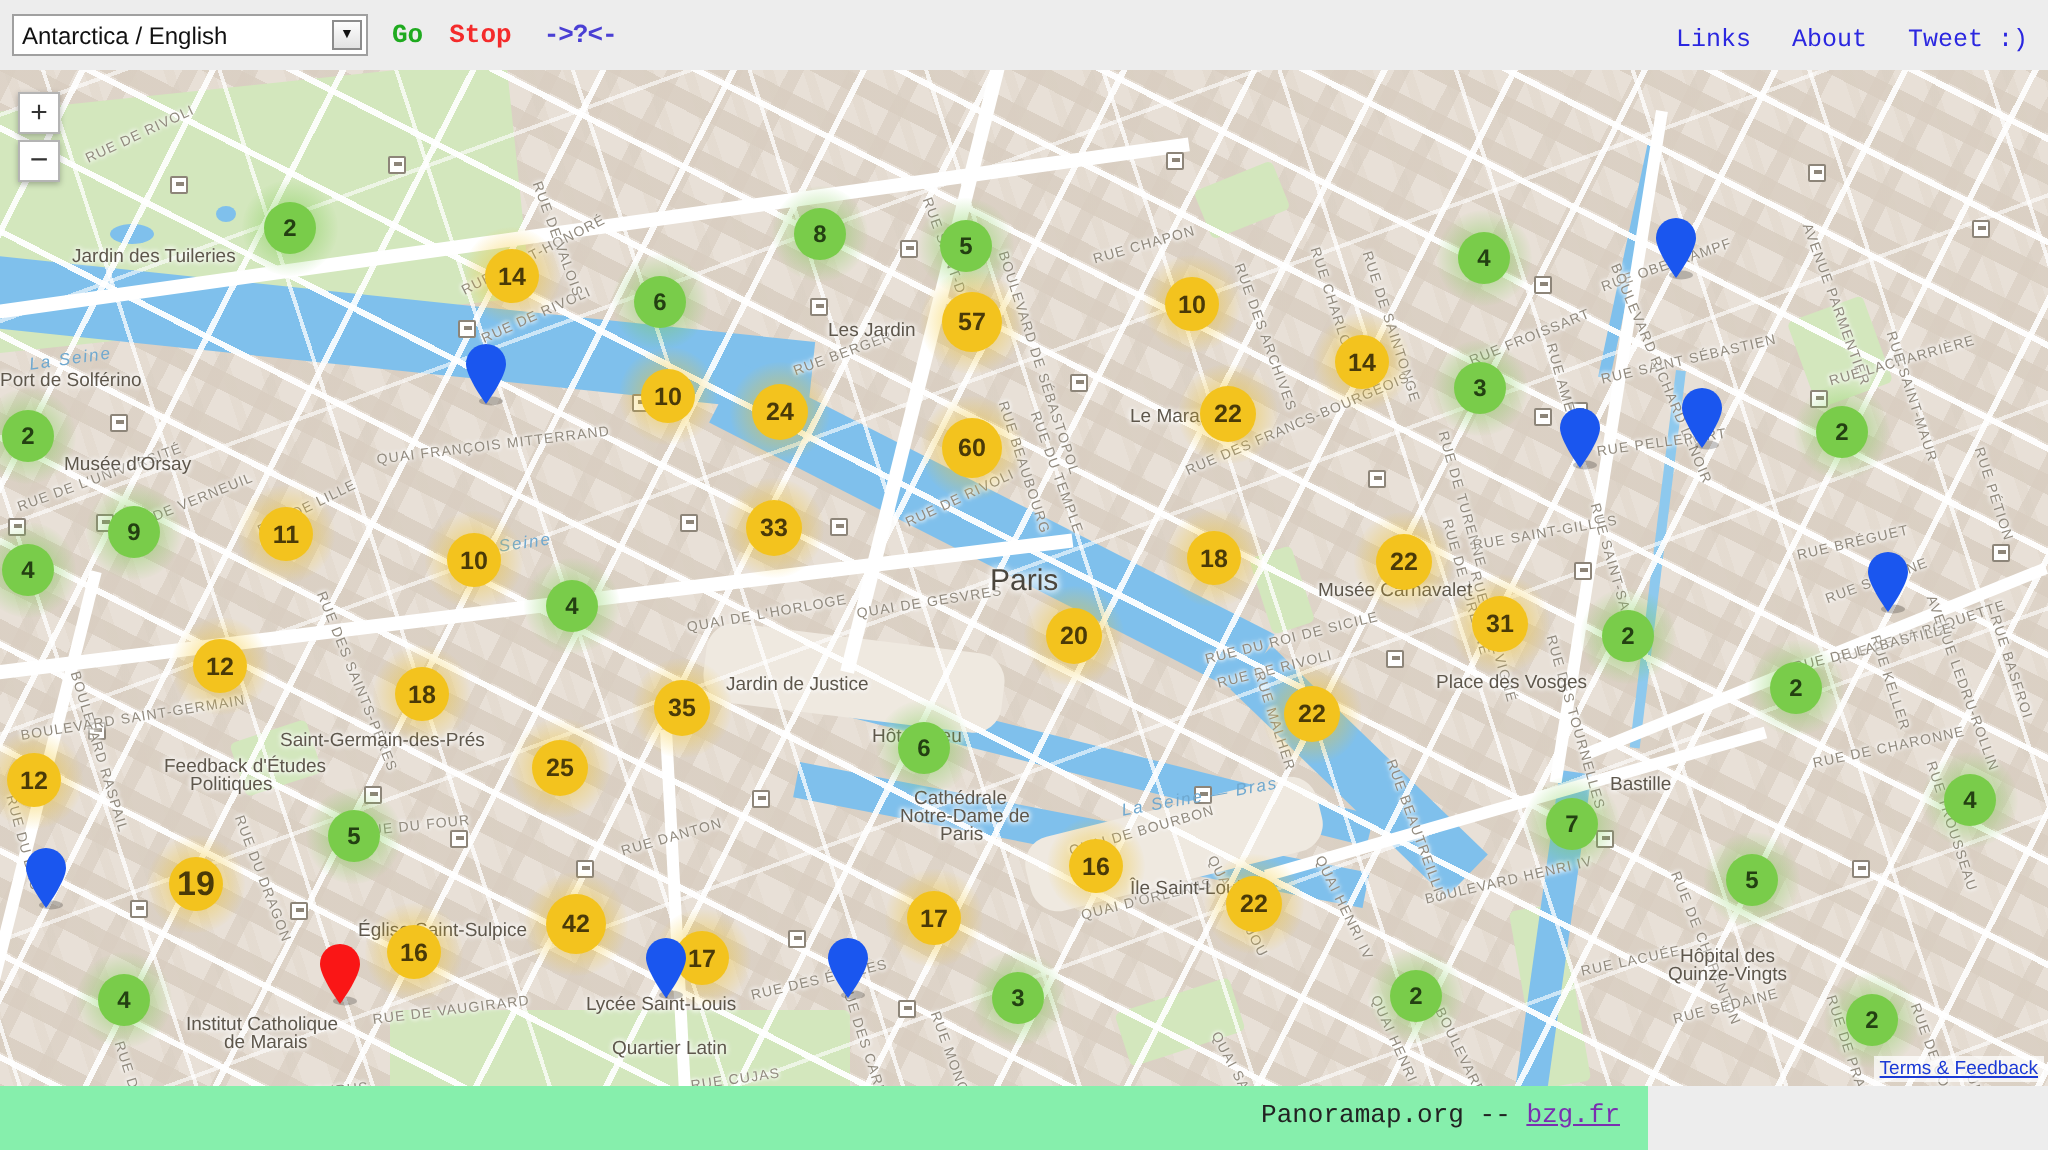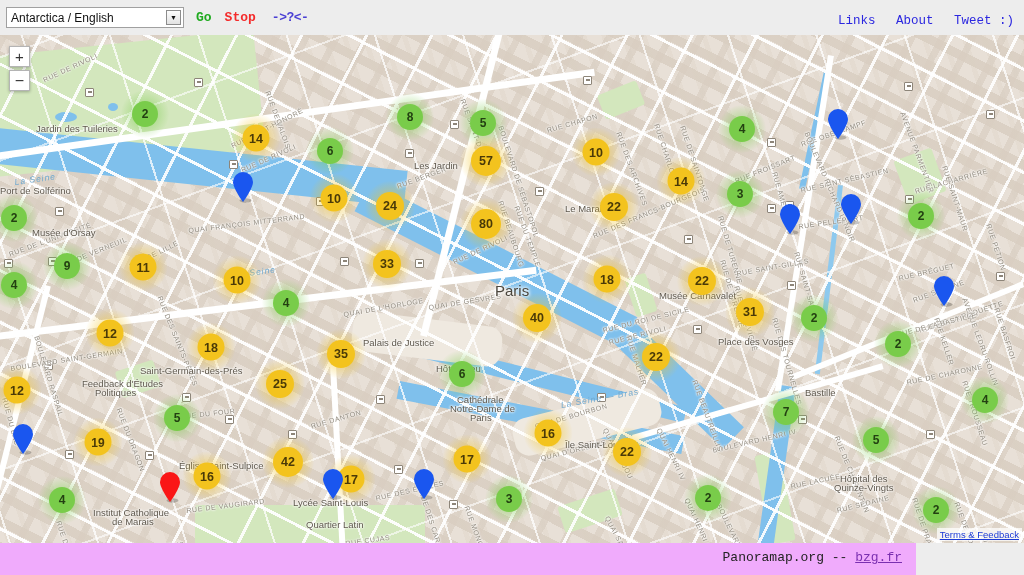--- a/index.html
+++ b/index.html
@@ -141,22 +141,22 @@
   
   #terms{
     position:absolute;right:2px;bottom:2px;z-index:30;
     background:rgba(255,255,255,.72);
     font-size:9.5px;color:#1b3ad6;text-decoration:underline;
     font-family:"Liberation Sans",sans-serif;padding:1px 3px;cursor:pointer;
   }
 
   
   #footer{
-    position:absolute;left:0;top:543px;width:916px;height:32px;
-    background:#f0abfc;
+    position:absolute;left:0;top:543px;width:824px;height:32px;
+    background:#86efac;
   }
   #footer-text{
     position:absolute;right:14px;top:7px;
     font-family:"Liberation Mono","DejaVu Sans Mono",monospace;
     font-size:13px;color:#222;white-space:nowrap;
   }
   #footer-text a{color:#7a2fb0;text-decoration:underline;cursor:pointer;}
 </style>
 </head>
 <body>
@@ -346,21 +346,21 @@
         <div class="maplabel place-lbl" style="left: 0px; top: 150px;">Port de Solférino</div>
         <div class="maplabel place-lbl" style="left: 32px; top: 192px;">Musée d'Orsay</div>
         <div class="maplabel place-lbl" style="left: 140px; top: 330px;">Saint-Germain-des-Prés</div>
         <div class="maplabel place-lbl" style="left: 82px; top: 343px;">Feedback d'Études</div>
         <div class="maplabel place-lbl" style="left: 95px; top: 352px;">Politiques</div>
         <div class="maplabel place-lbl" style="left: 179px; top: 425px;">Église Saint-Sulpice</div>
         <div class="maplabel place-lbl" style="left: 93px; top: 472px;">Institut Catholique</div>
         <div class="maplabel place-lbl" style="left: 112px; top: 481px;">de Marais</div>
         <div class="maplabel place-lbl" style="left: 306px; top: 484px;">Quartier Latin</div>
         <div class="maplabel place-lbl" style="left: 293px; top: 462px;">Lycée Saint-Louis</div>
-        <div class="maplabel place-lbl" style="left: 363px; top: 302px;">Palais de Justice</div>
+        <div class="maplabel place-lbl" style="left: 363px; top: 302px;">Jardin de Justice</div>
         <div class="maplabel place-lbl" style="left: 436px; top: 328px;">Hôtel-Dieu</div>
         <div class="maplabel place-lbl" style="left: 457px; top: 359px;">Cathédrale</div>
         <div class="maplabel place-lbl" style="left: 450px; top: 368px;">Notre-Dame de</div>
         <div class="maplabel place-lbl" style="left: 470px; top: 377px;">Paris</div>
         <div class="maplabel place-lbl" style="left: 565px; top: 404px;">Île Saint-Louis</div>
         <div class="maplabel place-lbl" style="left: 840px; top: 438px;">Hôpital des</div>
         <div class="maplabel place-lbl" style="left: 834px; top: 447px;">Quinze-Vingts</div>
       </div>
 
     <div id="water-label-layer">
@@ -397,21 +397,21 @@
         <div class="cluster yellow" style="left: 334px; top: 163px; width: 49px; height: 49px; font-size: 12.5px; background: radial-gradient(circle, rgba(243, 195, 30, 0.8) 0%, rgba(243, 195, 30, 0.667) 28%, rgba(243, 195, 30, 0.333) 37%, rgba(243, 195, 30, 0) 72%);">
           <span class="core" style="width: 27px; height: 27px; left: 11px; top: 11px; background: rgb(243, 195, 30);"></span>
           <span class="num">10</span>
         </div>
         <div class="cluster yellow" style="left: 390px; top: 171px; width: 50px; height: 50px; font-size: 12.5px; background: radial-gradient(circle, rgba(243, 195, 30, 0.8) 0%, rgba(243, 195, 30, 0.667) 28%, rgba(243, 195, 30, 0.333) 38%, rgba(243, 195, 30, 0) 72%);">
           <span class="core" style="width: 28px; height: 28px; left: 11px; top: 11px; background: rgb(243, 195, 30);"></span>
           <span class="num">24</span>
         </div>
         <div class="cluster yellow" style="left: 486px; top: 189px; width: 52px; height: 52px; font-size: 12.5px; background: radial-gradient(circle, rgba(243, 195, 30, 0.8) 0%, rgba(243, 195, 30, 0.667) 29%, rgba(243, 195, 30, 0.333) 39%, rgba(243, 195, 30, 0) 72%);">
           <span class="core" style="width: 30px; height: 30px; left: 11px; top: 11px; background: rgb(243, 195, 30);"></span>
-          <span class="num">80</span>
+          <span class="num">60</span>
         </div>
         <div class="cluster green" style="left: 14px; top: 183px; width: 48px; height: 48px; font-size: 12px; background: radial-gradient(circle, rgba(121, 204, 74, 0.8) 0%, rgba(121, 204, 74, 0.667) 27%, rgba(121, 204, 74, 0.333) 37%, rgba(121, 204, 74, 0) 72%);">
           <span class="core" style="width: 26px; height: 26px; left: 11px; top: 11px; background: rgb(121, 204, 74);"></span>
           <span class="num">2</span>
         </div>
         <div class="cluster green" style="left: 67px; top: 231px; width: 48px; height: 48px; font-size: 12px; background: radial-gradient(circle, rgba(121, 204, 74, 0.8) 0%, rgba(121, 204, 74, 0.667) 27%, rgba(121, 204, 74, 0.333) 37%, rgba(121, 204, 74, 0) 72%);">
           <span class="core" style="width: 26px; height: 26px; left: 11px; top: 11px; background: rgb(121, 204, 74);"></span>
           <span class="num">9</span>
         </div>
         <div class="cluster green" style="left: 14px; top: 250px; width: 48px; height: 48px; font-size: 12px; background: radial-gradient(circle, rgba(121, 204, 74, 0.8) 0%, rgba(121, 204, 74, 0.667) 27%, rgba(121, 204, 74, 0.333) 37%, rgba(121, 204, 74, 0) 72%);">
@@ -451,21 +451,21 @@
           <span class="num">35</span>
         </div>
         <div class="cluster yellow" style="left: 280px; top: 349px; width: 50px; height: 50px; font-size: 12.5px; background: radial-gradient(circle, rgba(243, 195, 30, 0.8) 0%, rgba(243, 195, 30, 0.667) 28%, rgba(243, 195, 30, 0.333) 38%, rgba(243, 195, 30, 0) 72%);">
           <span class="core" style="width: 28px; height: 28px; left: 11px; top: 11px; background: rgb(243, 195, 30);"></span>
           <span class="num">25</span>
         </div>
         <div class="cluster green" style="left: 177px; top: 383px; width: 48px; height: 48px; font-size: 12px; background: radial-gradient(circle, rgba(121, 204, 74, 0.8) 0%, rgba(121, 204, 74, 0.667) 27%, rgba(121, 204, 74, 0.333) 37%, rgba(121, 204, 74, 0) 72%);">
           <span class="core" style="width: 26px; height: 26px; left: 11px; top: 11px; background: rgb(121, 204, 74);"></span>
           <span class="num">5</span>
         </div>
-        <div class="cluster yellow" style="left: 98px; top: 407px; width: 49px; height: 49px; font-size: 12px; background: radial-gradient(circle, rgba(243, 195, 30, 0.8) 0%, rgba(243, 195, 30, 0.667) 28%, rgba(243, 195, 30, 0.333) 37%, rgba(243, 195, 30, 0) 72%);">
+        <div class="cluster yellow" style="left: 98px; top: 407px; width: 49px; height: 49px; font-size: 17px; background: radial-gradient(circle, rgba(243, 195, 30, 0.8) 0%, rgba(243, 195, 30, 0.667) 28%, rgba(243, 195, 30, 0.333) 37%, rgba(243, 195, 30, 0) 72%);">
           <span class="core" style="width: 27px; height: 27px; left: 11px; top: 11px; background: rgb(243, 195, 30);"></span>
           <span class="num">19</span>
         </div>
         <div class="cluster yellow" style="left: 207px; top: 441px; width: 49px; height: 49px; font-size: 12.5px; background: radial-gradient(circle, rgba(243, 195, 30, 0.8) 0%, rgba(243, 195, 30, 0.667) 28%, rgba(243, 195, 30, 0.333) 37%, rgba(243, 195, 30, 0) 72%);">
           <span class="core" style="width: 27px; height: 27px; left: 11px; top: 11px; background: rgb(243, 195, 30);"></span>
           <span class="num">16</span>
         </div>
         <div class="cluster green" style="left: 62px; top: 465px; width: 48px; height: 48px; font-size: 12px; background: radial-gradient(circle, rgba(121, 204, 74, 0.8) 0%, rgba(121, 204, 74, 0.667) 27%, rgba(121, 204, 74, 0.333) 37%, rgba(121, 204, 74, 0) 72%);">
           <span class="core" style="width: 26px; height: 26px; left: 11px; top: 11px; background: rgb(121, 204, 74);"></span>
           <span class="num">4</span>
@@ -485,21 +485,21 @@
         <div class="cluster yellow" style="left: 467px; top: 424px; width: 49px; height: 49px; font-size: 12.5px; background: radial-gradient(circle, rgba(243, 195, 30, 0.8) 0%, rgba(243, 195, 30, 0.667) 28%, rgba(243, 195, 30, 0.333) 37%, rgba(243, 195, 30, 0) 72%);">
           <span class="core" style="width: 27px; height: 27px; left: 11px; top: 11px; background: rgb(243, 195, 30);"></span>
           <span class="num">17</span>
         </div>
         <div class="cluster green" style="left: 509px; top: 464px; width: 48px; height: 48px; font-size: 12px; background: radial-gradient(circle, rgba(121, 204, 74, 0.8) 0%, rgba(121, 204, 74, 0.667) 27%, rgba(121, 204, 74, 0.333) 37%, rgba(121, 204, 74, 0) 72%);">
           <span class="core" style="width: 26px; height: 26px; left: 11px; top: 11px; background: rgb(121, 204, 74);"></span>
           <span class="num">3</span>
         </div>
         <div class="cluster yellow" style="left: 537px; top: 283px; width: 50px; height: 50px; font-size: 12.5px; background: radial-gradient(circle, rgba(243, 195, 30, 0.8) 0%, rgba(243, 195, 30, 0.667) 28%, rgba(243, 195, 30, 0.333) 38%, rgba(243, 195, 30, 0) 72%);">
           <span class="core" style="width: 28px; height: 28px; left: 11px; top: 11px; background: rgb(243, 195, 30);"></span>
-          <span class="num">40</span>
+          <span class="num">20</span>
         </div>
         <div class="cluster yellow" style="left: 596px; top: 117px; width: 49px; height: 49px; font-size: 12.5px; background: radial-gradient(circle, rgba(243, 195, 30, 0.8) 0%, rgba(243, 195, 30, 0.667) 28%, rgba(243, 195, 30, 0.333) 37%, rgba(243, 195, 30, 0) 72%);">
           <span class="core" style="width: 27px; height: 27px; left: 11px; top: 11px; background: rgb(243, 195, 30);"></span>
           <span class="num">10</span>
         </div>
         <div class="cluster green" style="left: 742px; top: 94px; width: 48px; height: 48px; font-size: 12px; background: radial-gradient(circle, rgba(121, 204, 74, 0.8) 0%, rgba(121, 204, 74, 0.667) 27%, rgba(121, 204, 74, 0.333) 37%, rgba(121, 204, 74, 0) 72%);">
           <span class="core" style="width: 26px; height: 26px; left: 11px; top: 11px; background: rgb(121, 204, 74);"></span>
           <span class="num">4</span>
         </div>
         <div class="cluster yellow" style="left: 681px; top: 146px; width: 49px; height: 49px; font-size: 12.5px; background: radial-gradient(circle, rgba(243, 195, 30, 0.8) 0%, rgba(243, 195, 30, 0.667) 28%, rgba(243, 195, 30, 0.333) 37%, rgba(243, 195, 30, 0) 72%);">

